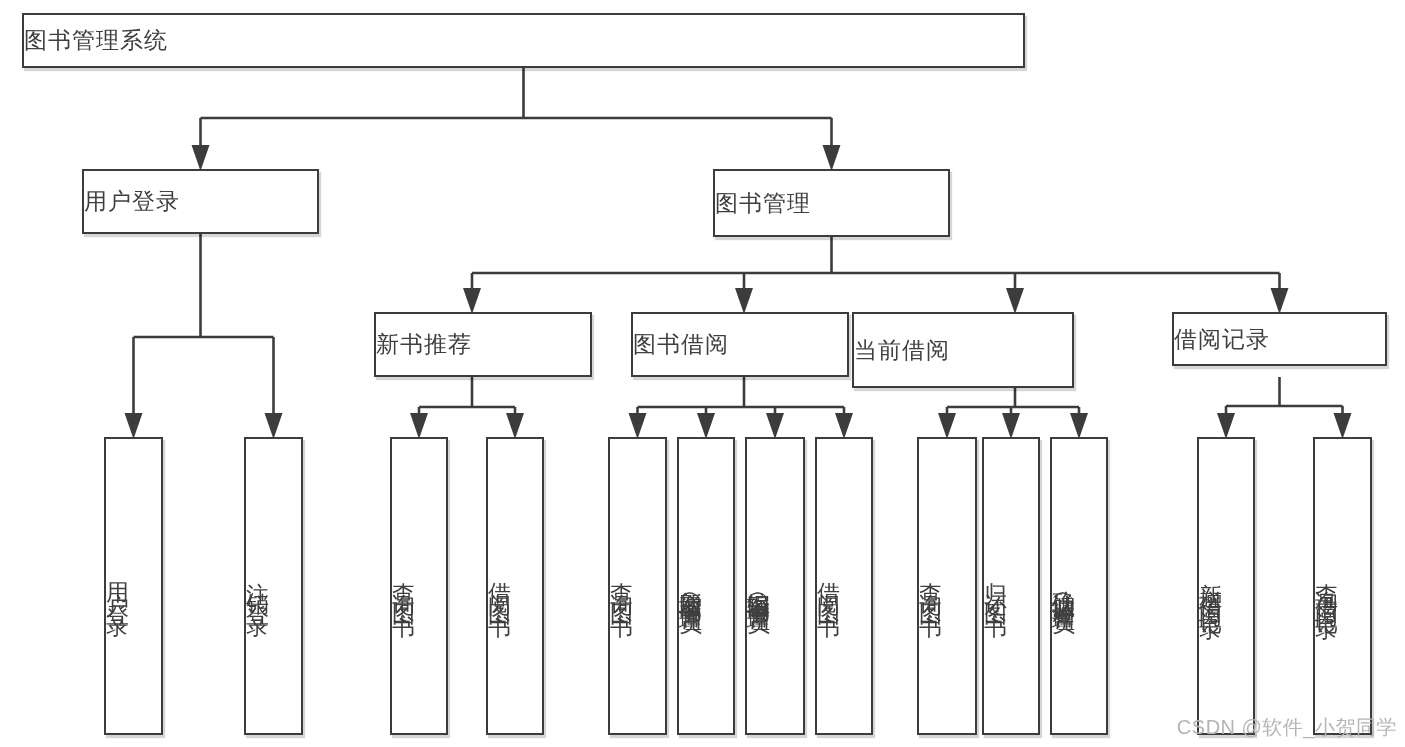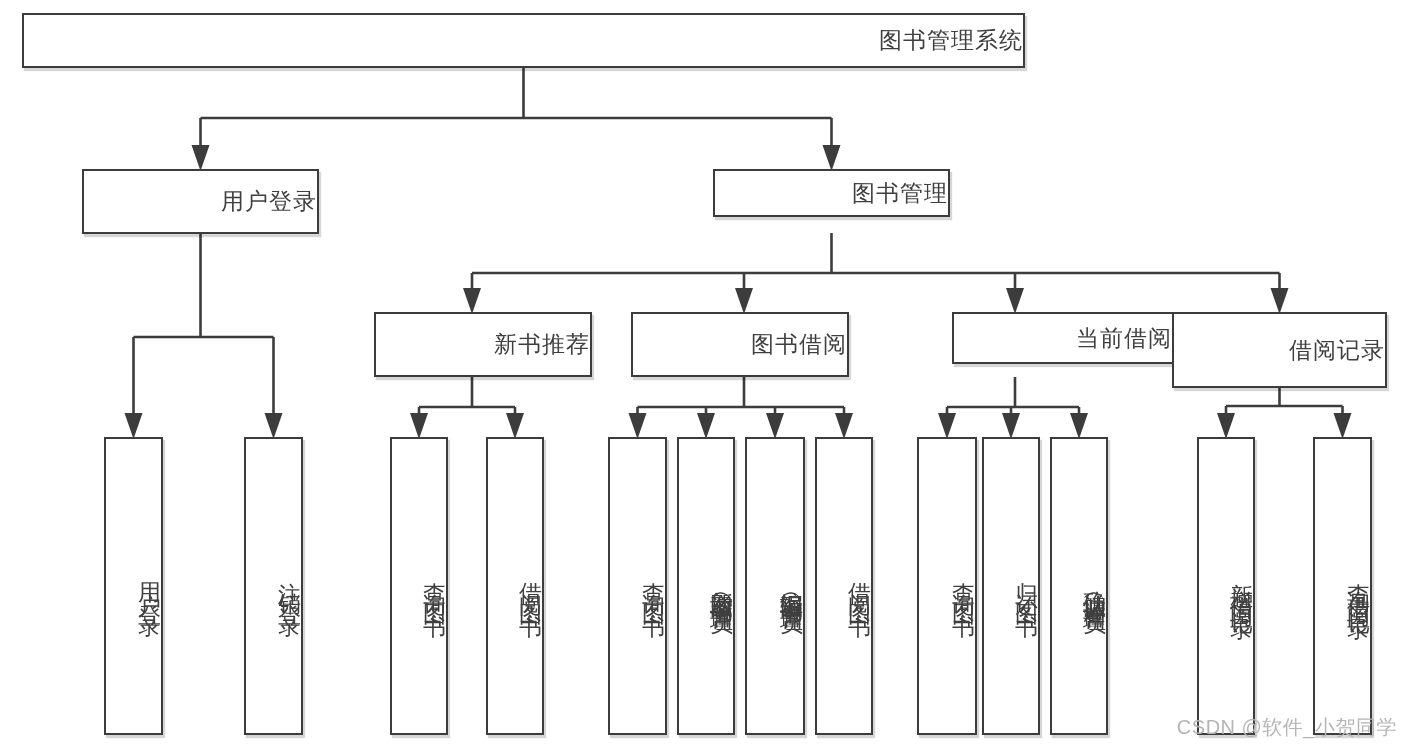--- a/index.html
+++ b/index.html
@@ -23,21 +23,21 @@
   svg.wires line{stroke:var(--line);stroke-width:2.6;}
   svg.wires polygon{fill:var(--line);}
   .node{
     position:absolute;
     box-sizing:border-box;
     background:var(--box_fill);
     border:2.6px solid var(--border);
     box-shadow:2px 3px 1px rgba(0,0,0,0.16);
     display:flex;
     align-items:center;
-    justify-content:flex-end;
+    justify-content:flex-start;
     color:var(--text);
     font-size:23px;
     letter-spacing:1px;
     z-index:2;
     font-family:Liberation Serif, serif;
   }
   .node .lbl{white-space:nowrap;}
   .node.vert .lbl{
     writing-mode:vertical-rl;
     text-orientation:mixed;
@@ -133,21 +133,21 @@
     </div>
     <div class="node" style="left: 82px; top: 169px; width: 237px; height: 65px;">
       <span class="lbl">用户登录</span>
     </div>
     <div class="node vert" style="left: 104px; top: 437px; width: 59px; height: 298px;">
       <span class="lbl" style="letter-spacing: 11px;">用户登录</span>
     </div>
     <div class="node vert" style="left: 244px; top: 437px; width: 59px; height: 298px;">
       <span class="lbl" style="letter-spacing: 11px;">注销登录</span>
     </div>
-    <div class="node" style="left: 713px; top: 169px; width: 237px; height: 48px; padding-left: 42px;">
+    <div class="node" style="left: 713px; top: 169px; width: 237px; height: 68px;">
       <span class="lbl">图书管理</span>
     </div>
     <div class="node" style="left: 363px; top: 312px; width: 218px; height: 65px; margin-left: 11px;">
       <span class="lbl">新书推荐</span>
     </div>
     <div class="node vert" style="left: 390px; top: 437px; width: 58px; height: 298px;">
       <span class="lbl" style="letter-spacing: 11px;">查询图书</span>
     </div>
     <div class="node vert" style="left: 486px; top: 437px; width: 58px; height: 298px;">
       <span class="lbl" style="letter-spacing: 11px;">借阅图书</span>
@@ -160,33 +160,33 @@
     </div>
     <div class="node vert" style="left: 677px; top: 437px; width: 58px; height: 298px;">
       <span class="lbl" style="letter-spacing: 3px;">新增图书（管理员）</span>
     </div>
     <div class="node vert" style="left: 745px; top: 437px; width: 60px; height: 298px;">
       <span class="lbl" style="letter-spacing: 3px;">编辑图书（管理员）</span>
     </div>
     <div class="node vert" style="left: 815px; top: 437px; width: 58px; height: 298px;">
       <span class="lbl" style="letter-spacing: 11px;">借阅图书</span>
     </div>
-    <div class="node" style="left: 952px; top: 312px; width: 222px; height: 52px;">
+    <div class="node" style="left: 852px; top: 312px; width: 222px; height: 76px;">
       <span class="lbl">当前借阅</span>
     </div>
     <div class="node vert" style="left: 917px; top: 437px; width: 60px; height: 298px;">
       <span class="lbl" style="letter-spacing: 11px;">查询图书</span>
     </div>
     <div class="node vert" style="left: 982px; top: 437px; width: 58px; height: 298px;">
       <span class="lbl" style="letter-spacing: 11px;">归还图书</span>
     </div>
     <div class="node vert" style="left: 1050px; top: 437px; width: 58px; height: 298px;">
       <span class="lbl" style="letter-spacing: 3px;">确认归还（管理员）</span>
     </div>
-    <div class="node" style="left: 1172px; top: 312px; width: 215px; height: 76px;">
+    <div class="node" style="left: 1172px; top: 312px; width: 215px; height: 54px;">
       <span class="lbl">借阅记录</span>
     </div>
     <div class="node vert" style="left: 1197px; top: 437px; width: 58px; height: 298px;">
       <span class="lbl" style="letter-spacing: 7px;">新增借阅记录</span>
     </div>
     <div class="node vert" style="left: 1313px; top: 437px; width: 59px; height: 298px;">
       <span class="lbl" style="letter-spacing: 7px;">查询借阅记录</span>
     </div>
   </div>
 

